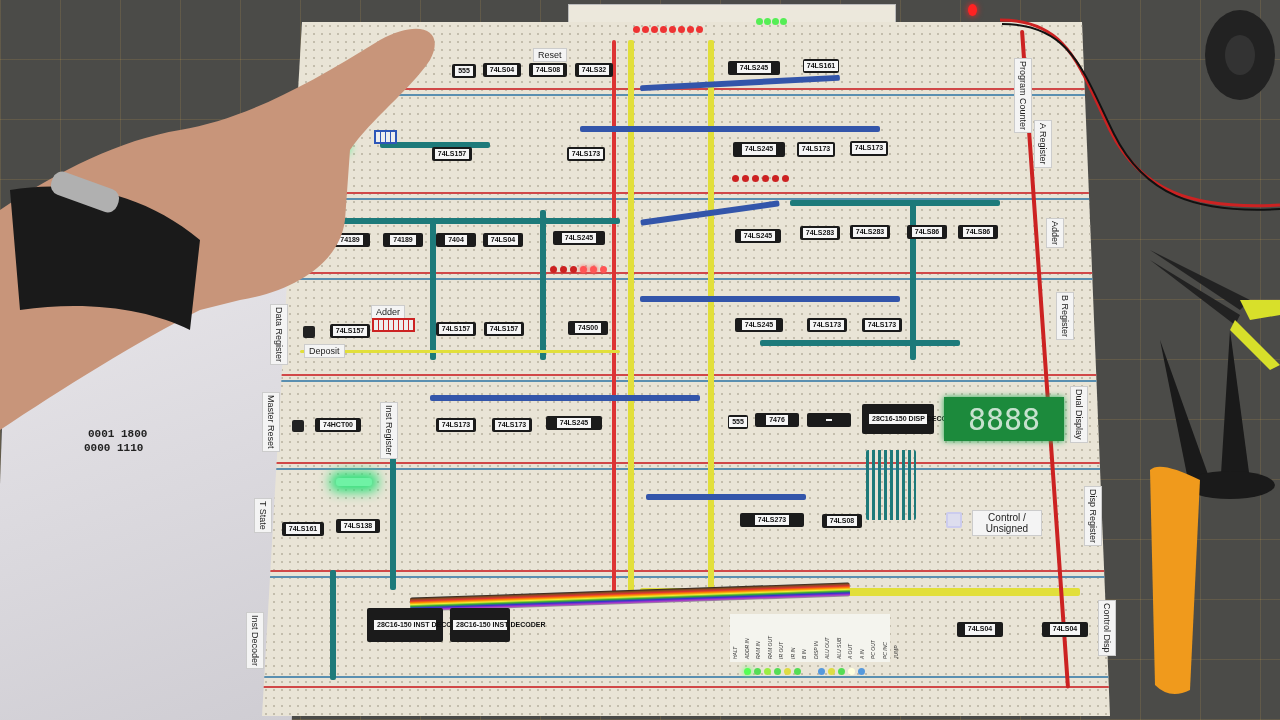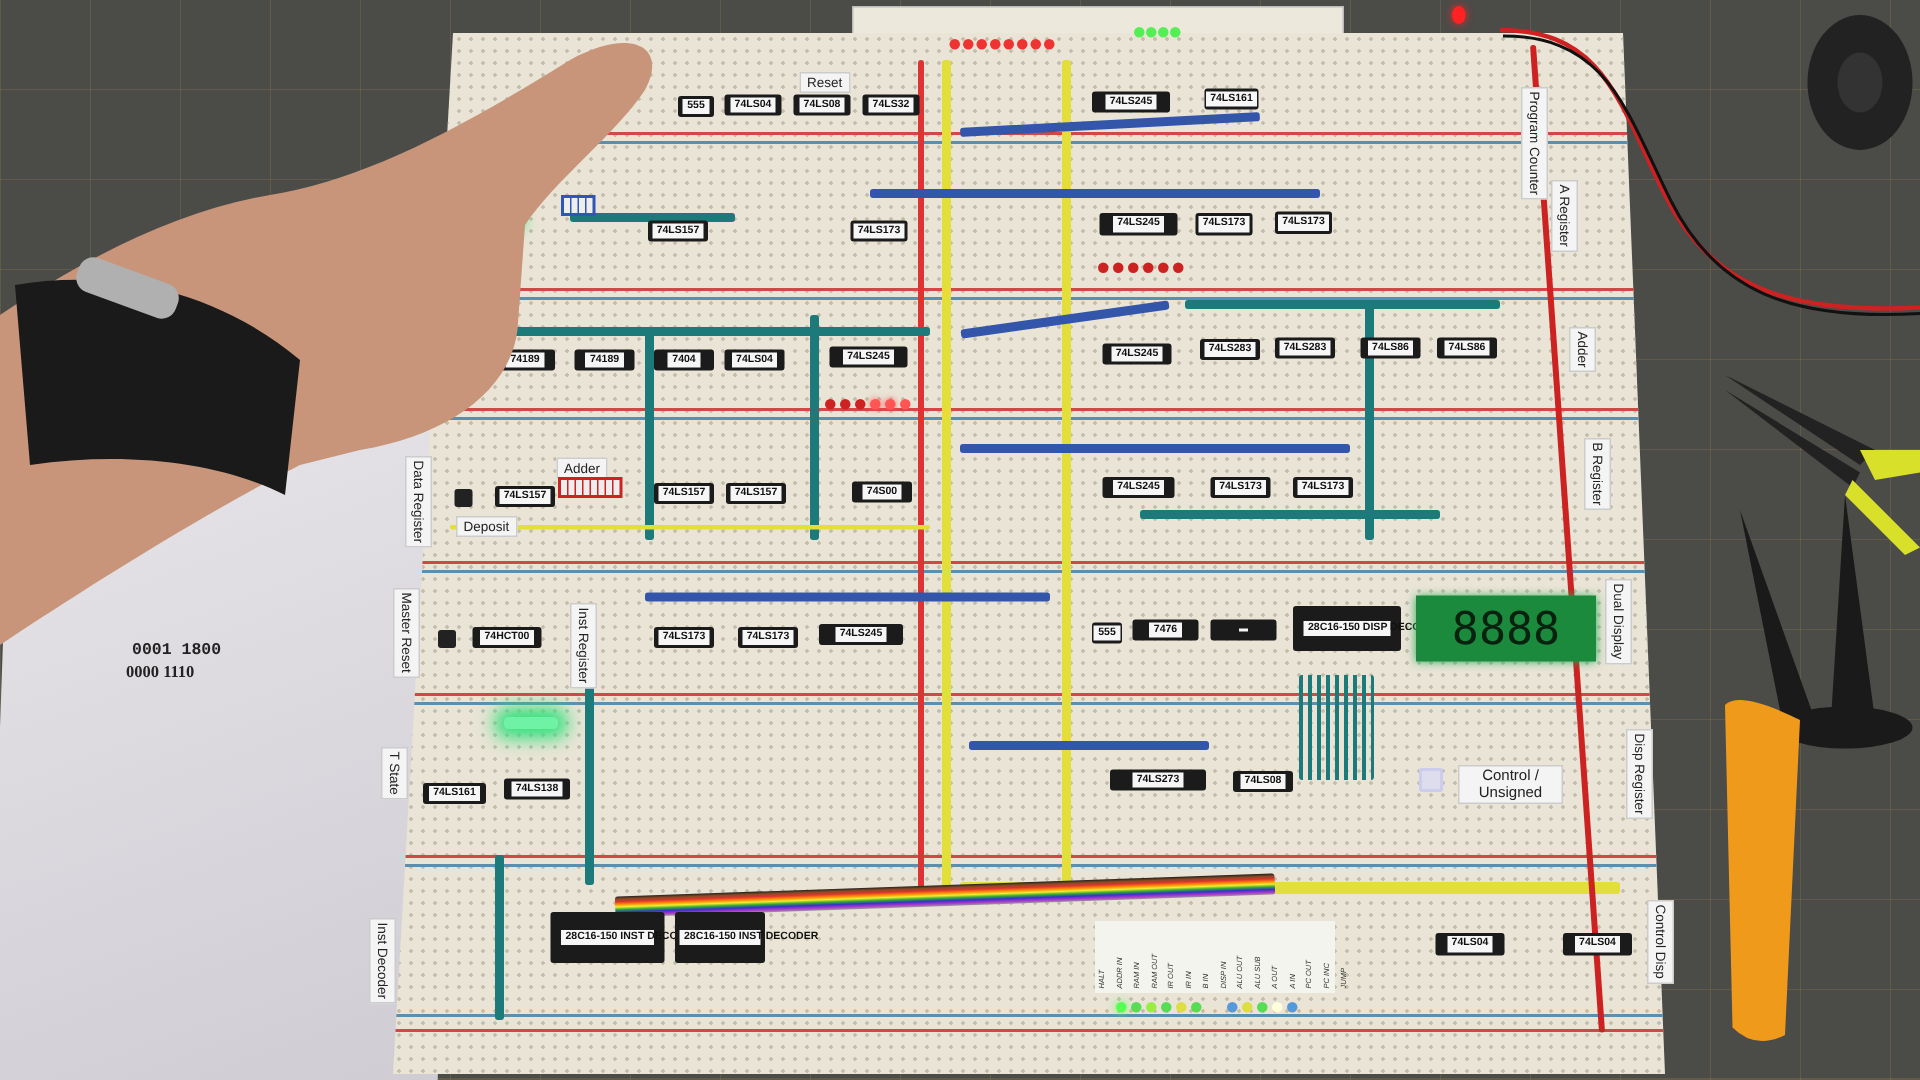--- a/index.html
+++ b/index.html
@@ -15,36 +15,36 @@
   .rail{position:absolute;left:0;right:0;height:2px;}
   .rail.r{background:#d04848;} .rail.b{background:#5a8fb0;}
   .tabboard{position:absolute;left:568px;top:4px;width:326px;height:22px;background:#ece8dc;border:1px solid #bbb;}
   .chip{position:absolute;background:#1b1b1b;border-radius:2px;display:flex;align-items:center;justify-content:center;}
   .chip span{background:#f6f6f6;color:#111;font-size:7px;font-weight:bold;padding:1px 3px;white-space:nowrap;line-height:1.15;text-align:center;}
   .label{position:absolute;background:#f4f4f4;color:#222;font-size:9px;padding:1px 4px;border:1px solid #ccc;}
   .vlabel{position:absolute;background:#f4f4f4;color:#222;font-size:9px;padding:2px 3px;writing-mode:vertical-rl;border:1px solid #ccc;}
   .wire{position:absolute;border-radius:2px;}
   .led{position:absolute;width:7px;height:7px;border-radius:50%;}
   .seg7{position:absolute;left:944px;top:397px;width:120px;height:44px;background:#1c8a3c;display:flex;align-items:center;justify-content:space-around;padding:0 6px;box-sizing:border-box;box-shadow:0 0 6px #2a5;}
-  .seg7 span{font-family:"DejaVu Sans Mono",monospace;font-size:30px;color:#000000;opacity:.75;}
+  .seg7 span{font-family:"DejaVu Sans Mono",monospace;font-size:30px;color:#ffffff;opacity:.75;}
   .hand{position:absolute;left:0;top:10px;width:440px;height:560px;}
   .tool{position:absolute;}
   .btn{position:absolute;width:12px;height:12px;background:#222;border-radius:2px;}
   .dip{position:absolute;display:flex;gap:1px;padding:2px;}
   .dip i{display:block;width:4px;height:10px;background:#eee;}
   .notes{position:absolute;left:730px;top:614px;width:160px;height:48px;background:#f4f4ee;display:flex;gap:6px;padding:3px;box-sizing:border-box;font-size:5px;color:#333;font-style:italic;}
   .notes div{writing-mode:vertical-rl;transform:rotate(180deg);line-height:1.1;}
 </style>
 </head>
 <body>
 
 <div class="mat"></div>
 <div class="paper"></div>
 <div class="binary" style="left:88px;top:428px;">0001 1800</div>
-<div class="binary" style="left:84px;top:442px;font-family:Liberation Serif, serif;">0000 1110</div>
+<div class="binary" style="left:84px;top:442px;">0000 1110</div>
 
 <div class="tabboard"></div>
 
 <div class="board">
   <div class="holes"></div>
   <div class="rail r" style="top:66px"></div>
     <div class="rail b" style="top:72px"></div>
   <div class="rail r" style="top:170px"></div>
     <div class="rail b" style="top:176px"></div>
   <div class="rail r" style="top:250px"></div>

